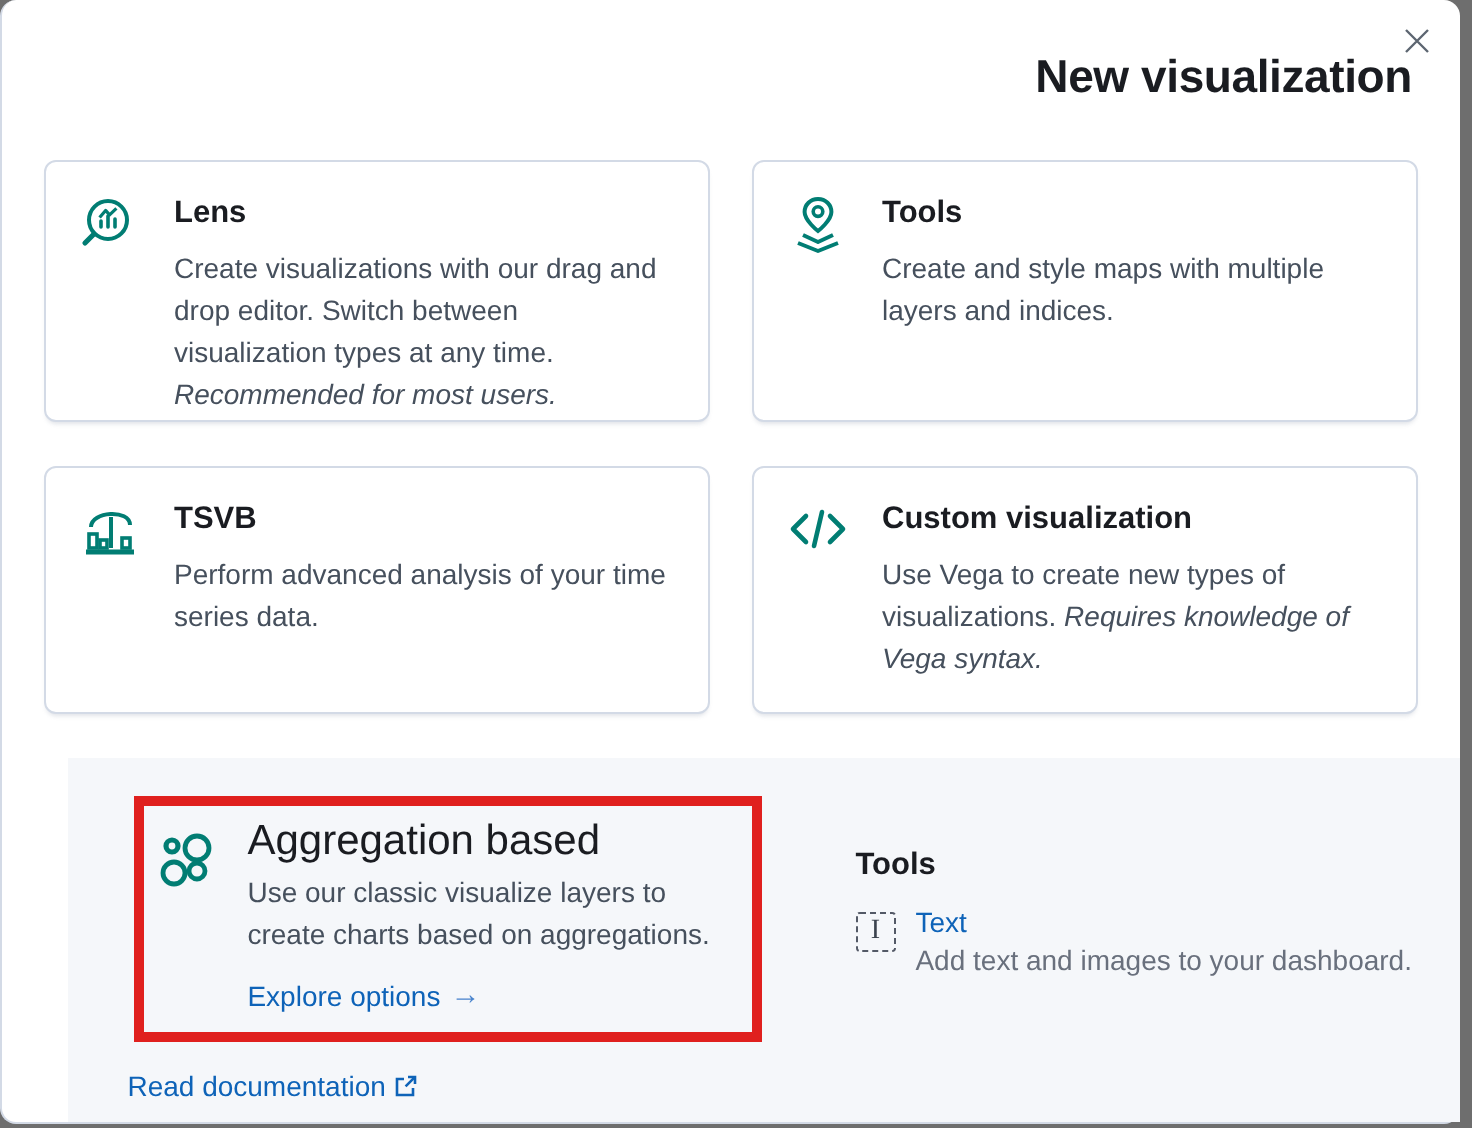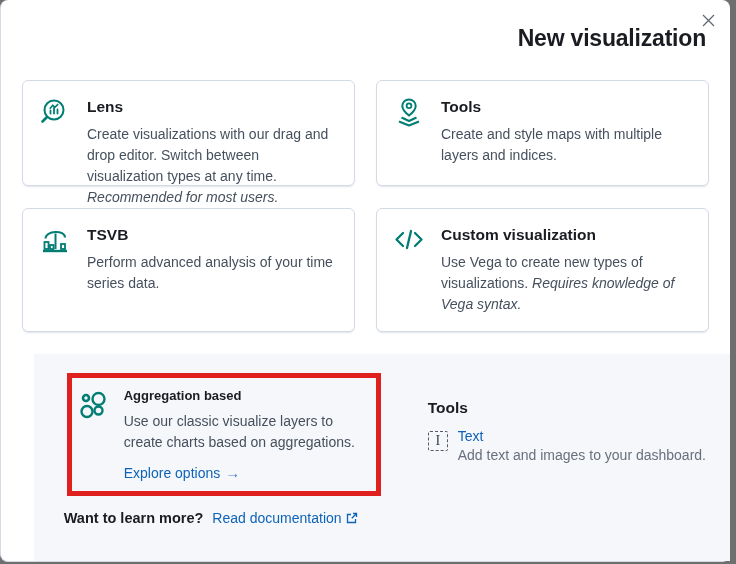--- a/index.html
+++ b/index.html
@@ -23,38 +23,38 @@
   }
   .cards-grid{
     margin-top:29px;padding:0 21px;
     display:grid;grid-template-columns:1fr 1fr;column-gap:21px;row-gap:22px;
   }
   .card{
     background:#fff;border:1px solid #d3dae6;border-radius:6px;
     box-shadow:0 2px 2px -1px rgba(152,162,179,.3);
     padding:16px;display:flex;gap:16px;box-sizing:border-box;cursor:pointer;
   }
-  .card.tall{height:106px;}
+  .card.tall{height:131px;}
   .card.short{height:124px;}
   .card-icon{width:32px;height:32px;flex:0 0 32px;}
   .card-title{font-size:15.5px;line-height:20px;font-weight:700;color:#1a1c21;margin-bottom:7px;}
   .card-desc{font-size:14px;line-height:21px;color:#46505d;}
   .italic{font-style:italic;}
   .bottom-section{
     margin-top:22px;background:#f5f7fa;flex:1;
     padding:0 24px;box-sizing:border-box;
   }
   .bottom-row{display:flex;align-items:flex-start;}
   .agg-box{
     margin-top:19px;margin-left:9px;width:314px;box-sizing:border-box;
     border:5px solid #e0201e;
     padding:8px 8px 8px 6px;display:flex;gap:14px;cursor:pointer;
   }
   .agg-icon{width:32px;height:32px;flex:0 0 32px;margin-top:5px;}
-  .agg-title{font-size:13px;line-height:19px;font-weight:700;color:#1a1c21;}
+  .agg-title{font-size:21px;line-height:19px;font-weight:400;color:#1a1c21;}
   .agg-desc{font-size:14px;line-height:21px;color:#46505d;margin-top:6px;}
   .agg-link{
     margin-top:10px;font-size:14px;line-height:20px;color:#0e63b8;
     display:inline-flex;align-items:center;gap:5px;cursor:pointer;text-decoration:none;
   }
   .agg-link .arrow{color:#4a84cd;font-size:15px;}
   .tools-col{margin-left:47px;margin-top:44px;}
   .tools-heading{font-size:15.5px;line-height:20px;font-weight:700;color:#1a1c21;}
   .tool-item{margin-top:10px;display:flex;gap:10px;}
   .text-tool-icon{
@@ -181,21 +181,20 @@
           <div>
             <div class="tool-link">Text</div>
             <div class="tool-desc">Add text and images to your dashboard.</div>
           </div>
         </div>
       </div>
 
     </div>
 
     <div class="footer">
-      <span class="footer-prompt">Want to learn more?</span>
       <a class="footer-link">
         <span>Read documentation</span>
         <span>
           <svg width="12" height="12" viewBox="0 0 12 12" fill="none" stroke="#0e63b8" stroke-width="1.3">
             <path d="M5 2.5 H1.5 V10.5 H9.5 V7"></path>
             <path d="M7 1.5 H10.5 V5"></path>
             <path d="M10.3 1.7 L5.8 6.2"></path>
           </svg>
         </span>
       </a>

